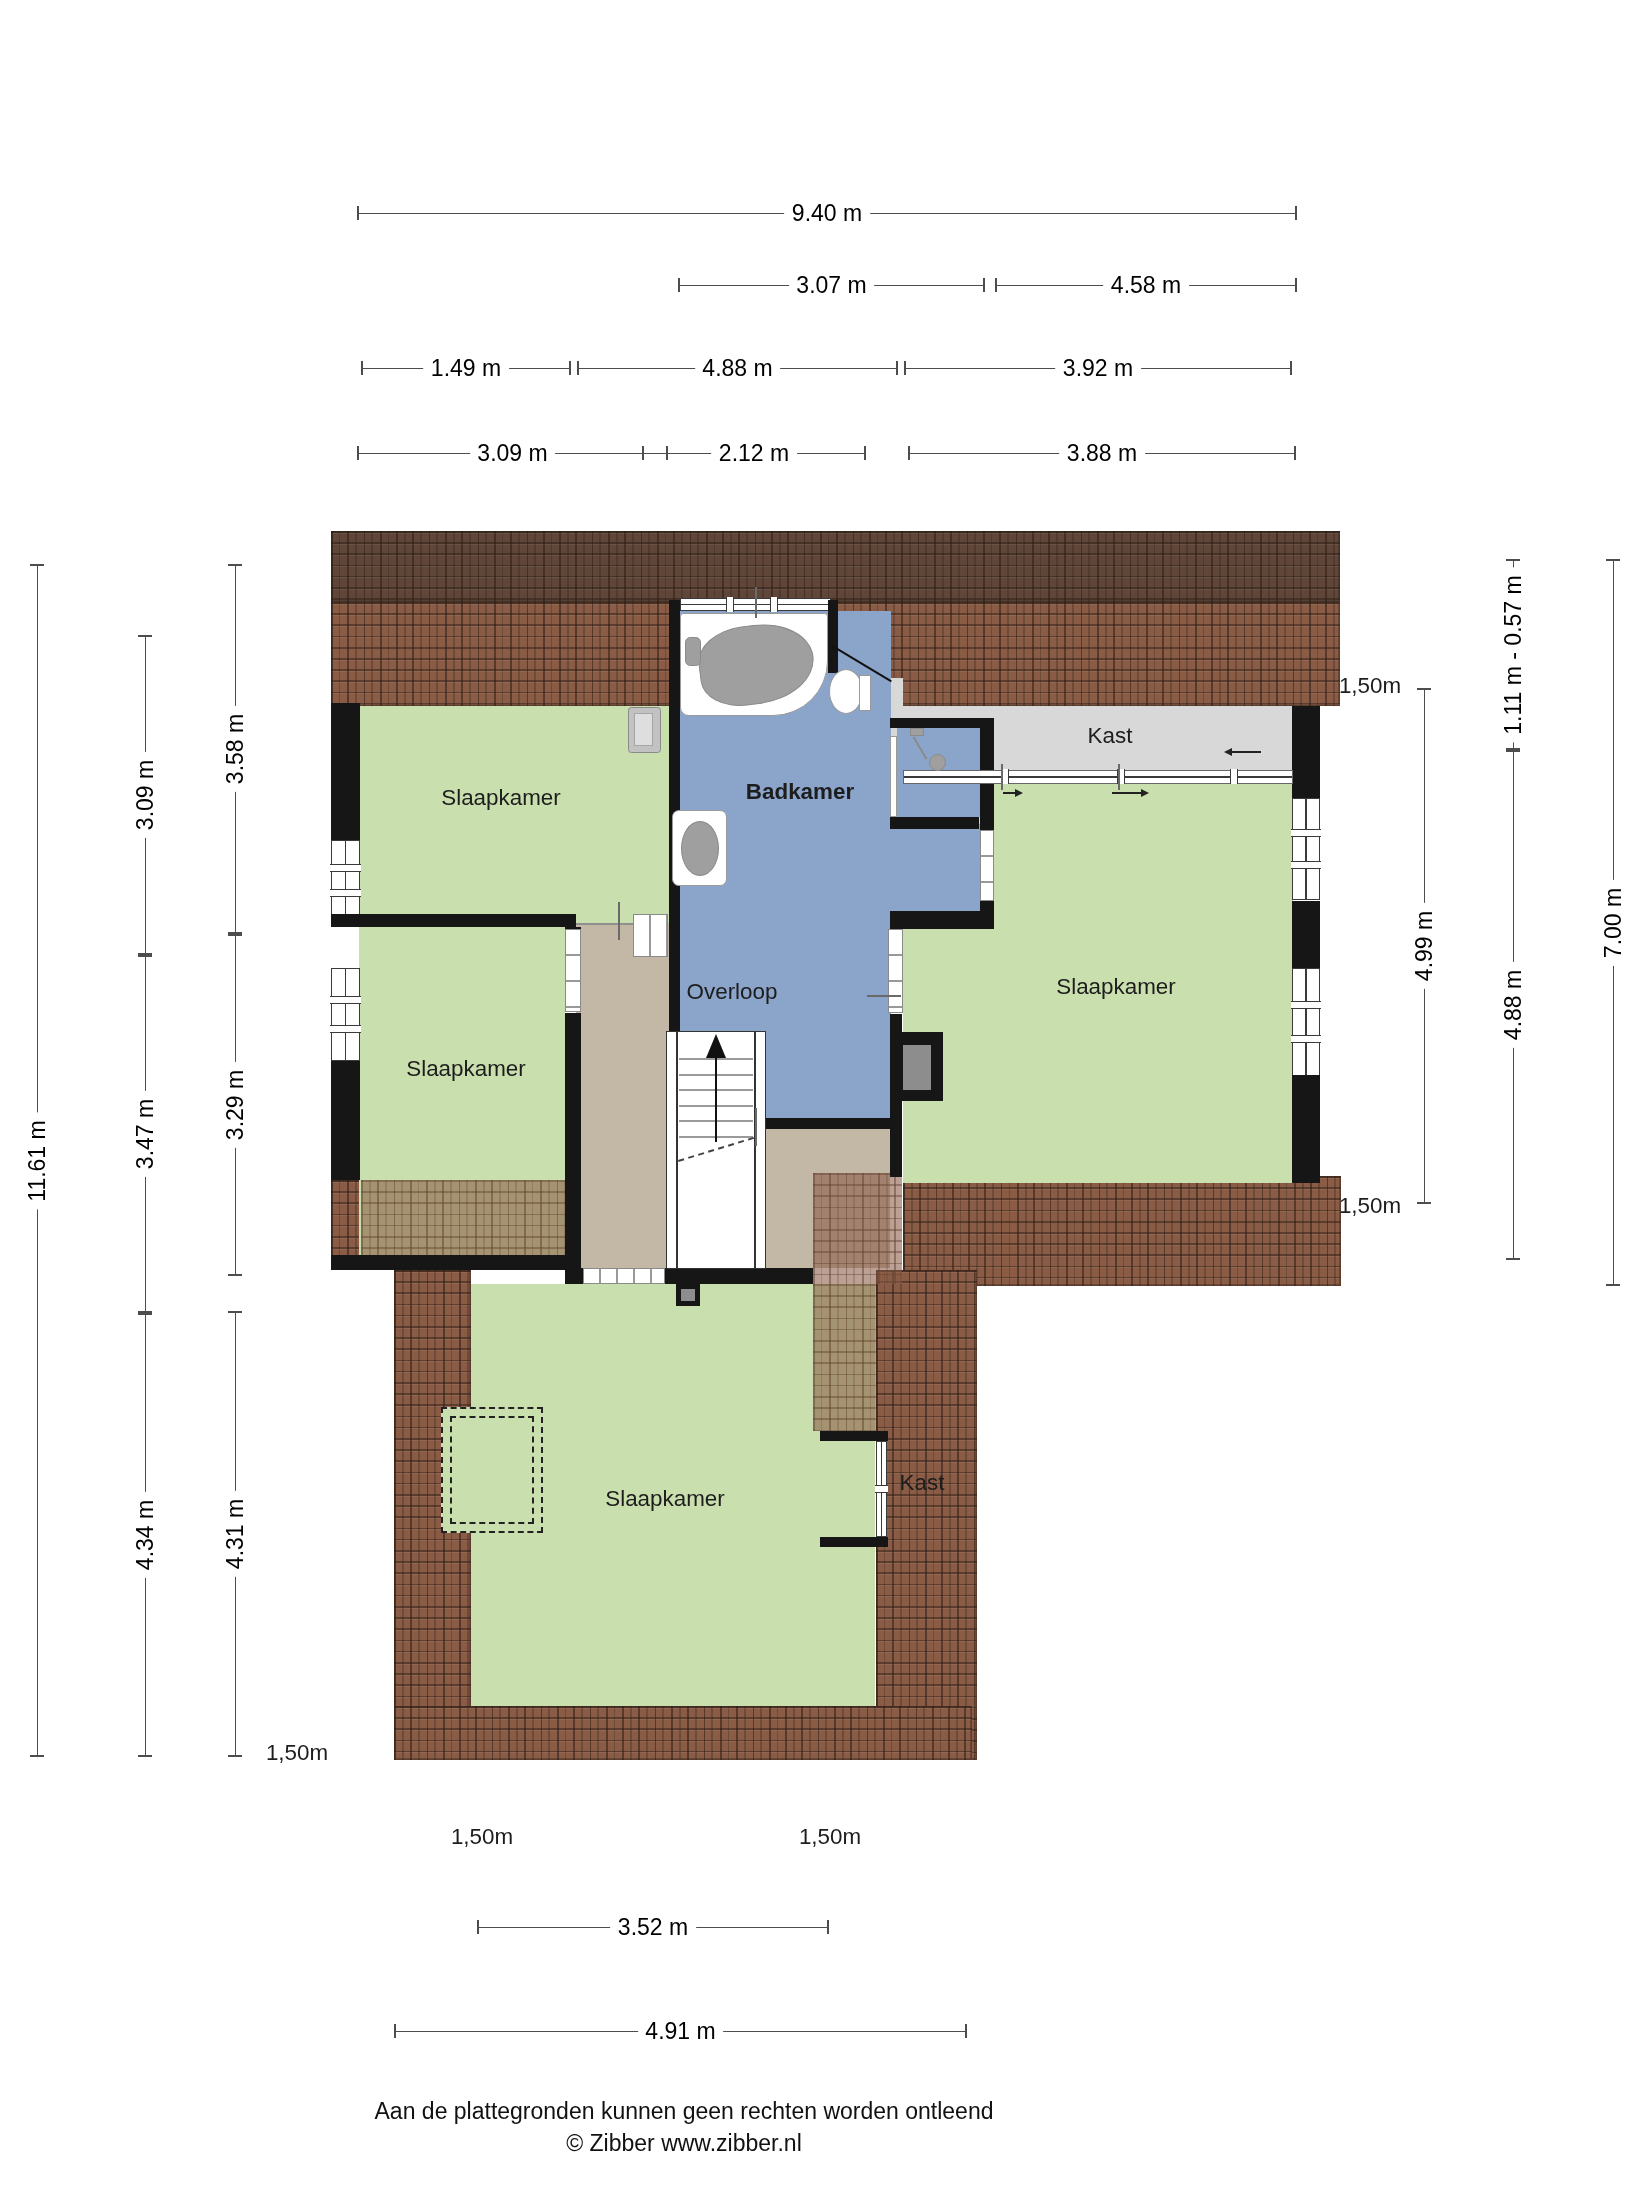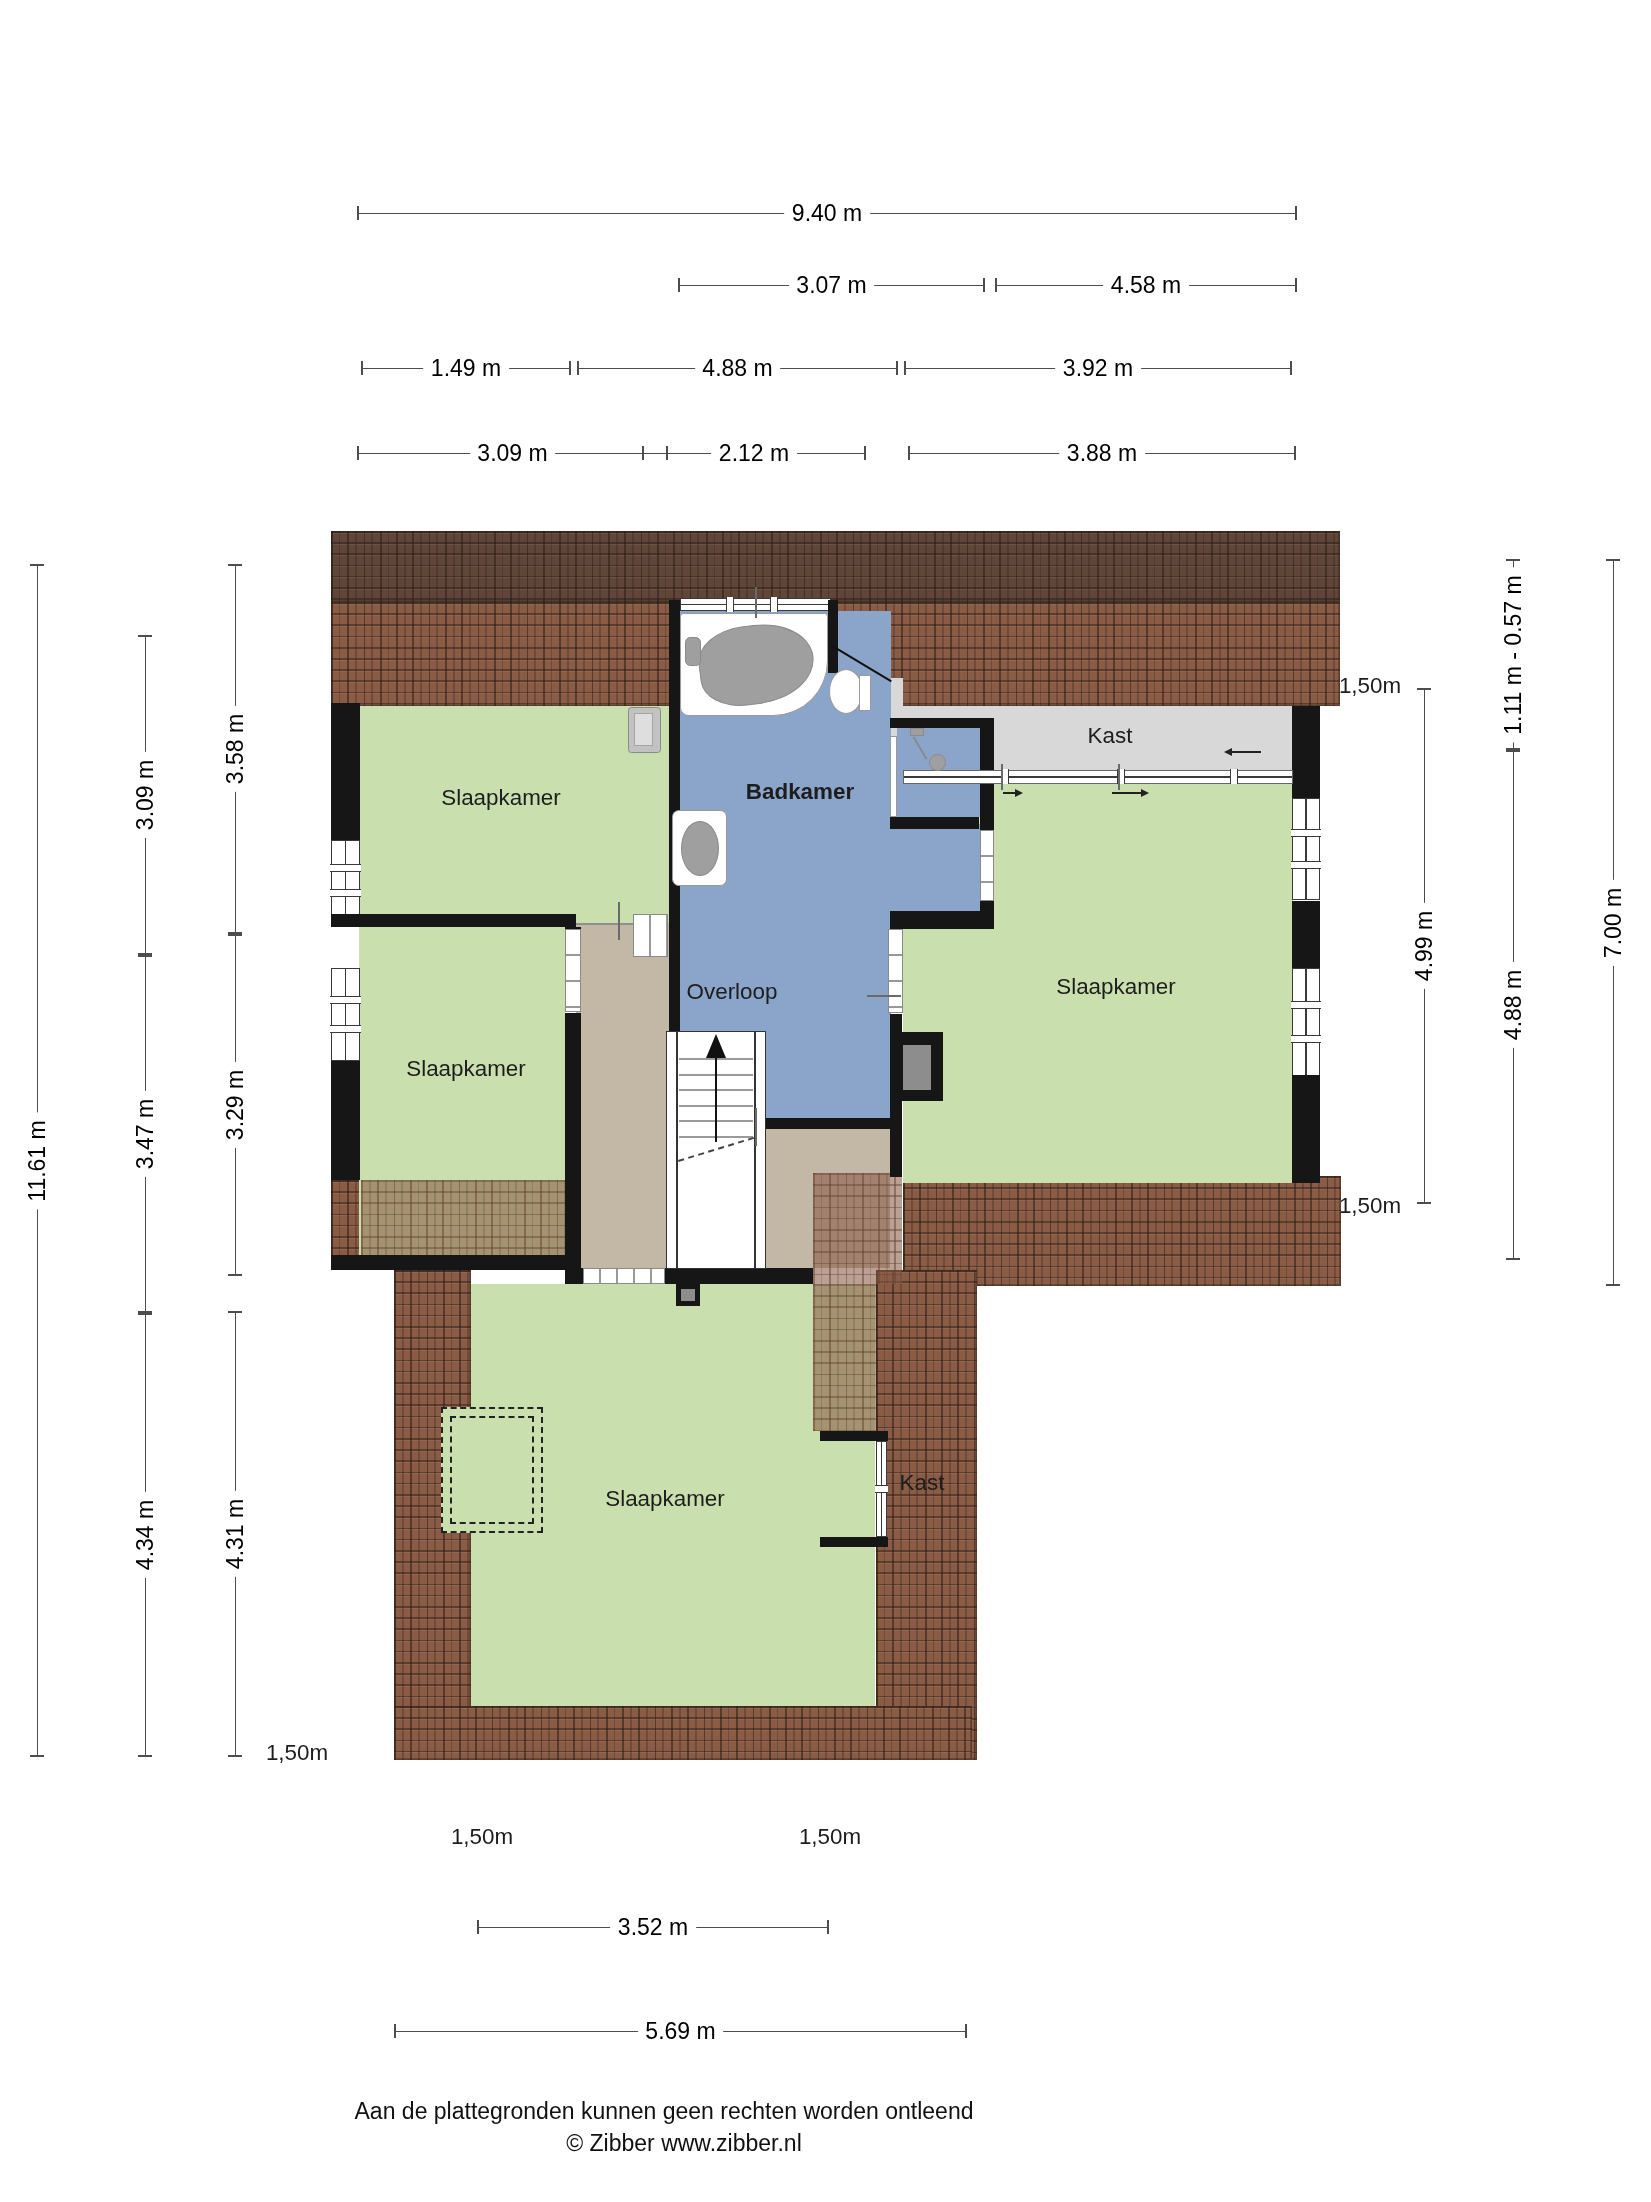--- a/index.html
+++ b/index.html
@@ -265,20 +265,20 @@
       <span class="dlabel">7.00 m</span>
     </div>
 
   <div class="lab" style="left:297px;top:1753px;">1,50m</div>
   <div class="lab" style="left:482px;top:1837px;">1,50m</div>
   <div class="lab" style="left:830px;top:1837px;">1,50m</div>
   <div class="dim-h" style="left:477px;top:1927px;width:352px;">
       <span class="dlabel">3.52 m</span>
     </div>
   <div class="dim-h" style="left:394px;top:2031px;width:573px;">
-      <span class="dlabel">5.69 m</span>
-    </div>
-
-  <div class="footer" style="left:664px;top:2098px;">Aan de plattegronden kunnen geen rechten worden ontleend</div>
+      <span class="dlabel">4.91 m</span>
+    </div>
+
+  <div class="footer" style="left:684px;top:2098px;">Aan de plattegronden kunnen geen rechten worden ontleend</div>
   <div class="footer" style="left:684px;top:2130px;">© Zibber www.zibber.nl</div>
 
 </div>
 
 
 </body></html>

